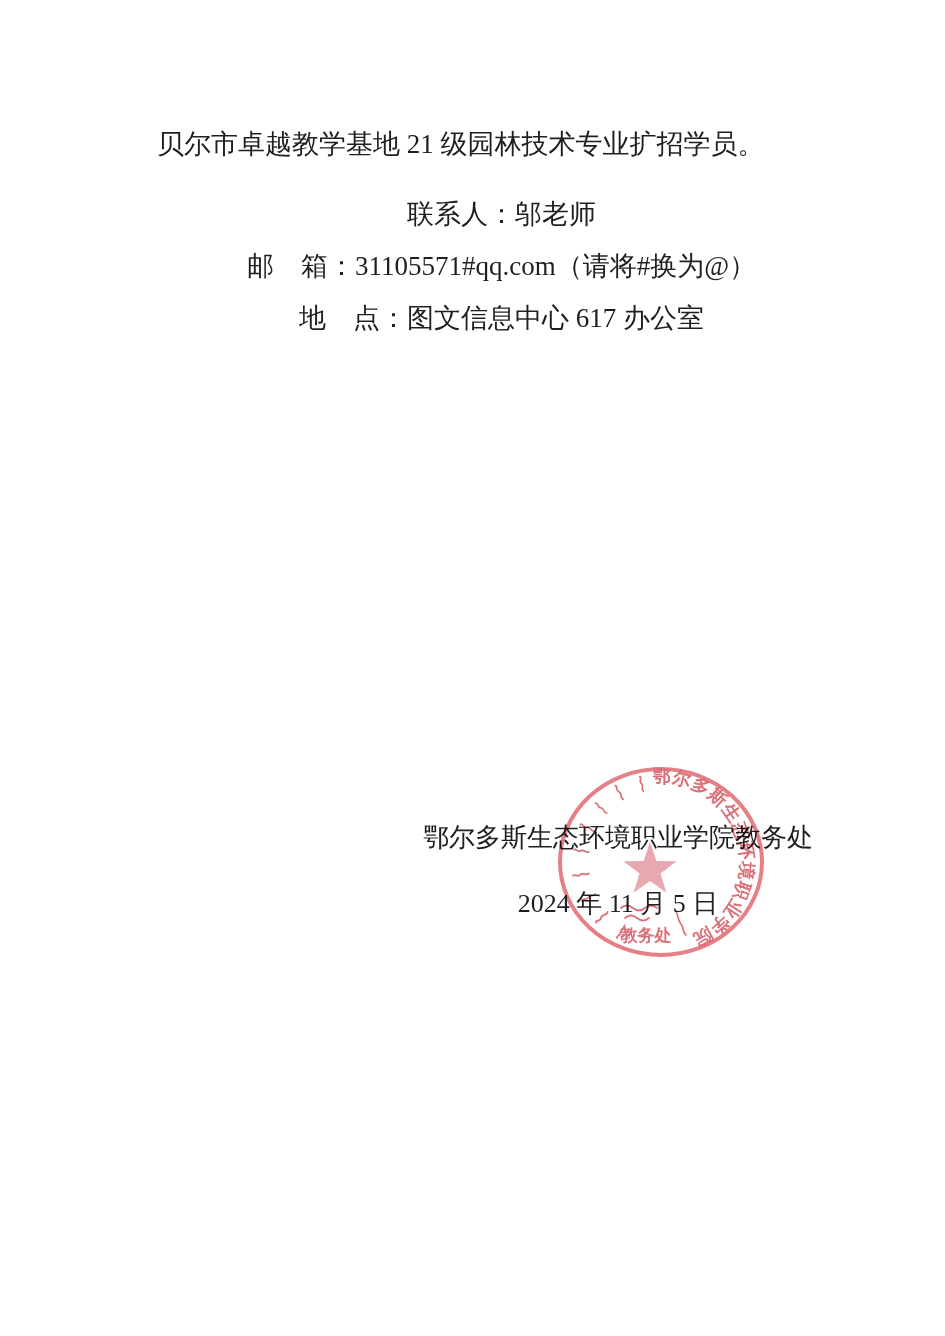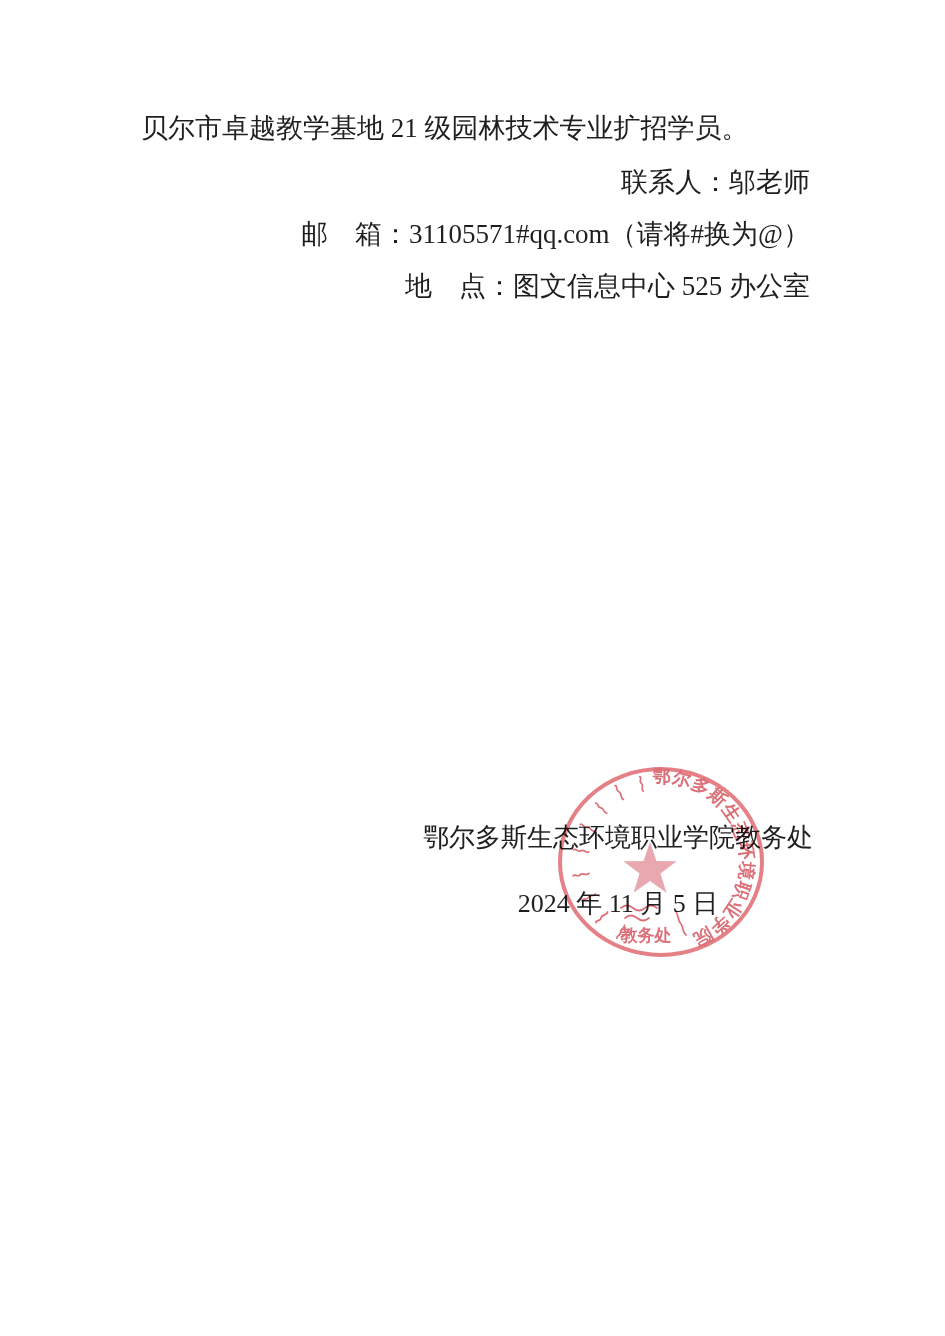--- a/index.html
+++ b/index.html
@@ -20,30 +20,30 @@
     position: absolute;
     left: 139px;
     top: 100px;
     width: 671px;
     font-size: 27px;
     line-height: 52px;
     text-align: justify;
     text-justify: inter-ideograph;
   }
   .doc-body p {
-    margin: 2px;
+    margin: 18px;
     padding: 0;
   }
   .para-main {
     text-indent: 2em;
   }
   .contact-row {
     text-indent: 2em;
     white-space: nowrap;
-    text-align: right;
+    text-align: center;
   }
   .signature-block {
     position: absolute;
     left: 288px;
     top: 812px;
     width: 660px;
     text-align: center;
     font-size: 26px;
     line-height: 52px;
   }
@@ -98,21 +98,21 @@
   <div class="doc-body">
     <p>贝尔市卓越教学基地 21 级园林技术专业扩招学员。</p>
 
     <div class="contact-row">
       <span>联系人：</span><span>邬老师</span>
     </div>
     <div class="contact-row">
       <span>邮　箱：</span><span>31105571#qq.com（请将#换为@）</span>
     </div>
     <div class="contact-row">
-      <span>地　点：</span><span>图文信息中心 525 办公室</span>
+      <span>地　点：</span><span>图文信息中心 617 办公室</span>
     </div>
   </div>
 
   <div class="signature-block">
     <div>鄂尔多斯生态环境职业学院教务处</div>
     <div class="signature-date">2024 年 11 月 5 日</div>
   </div>
 
   <svg class="seal" viewBox="-110 -110 220 220" xmlns="http://www.w3.org/2000/svg">
     <defs>

